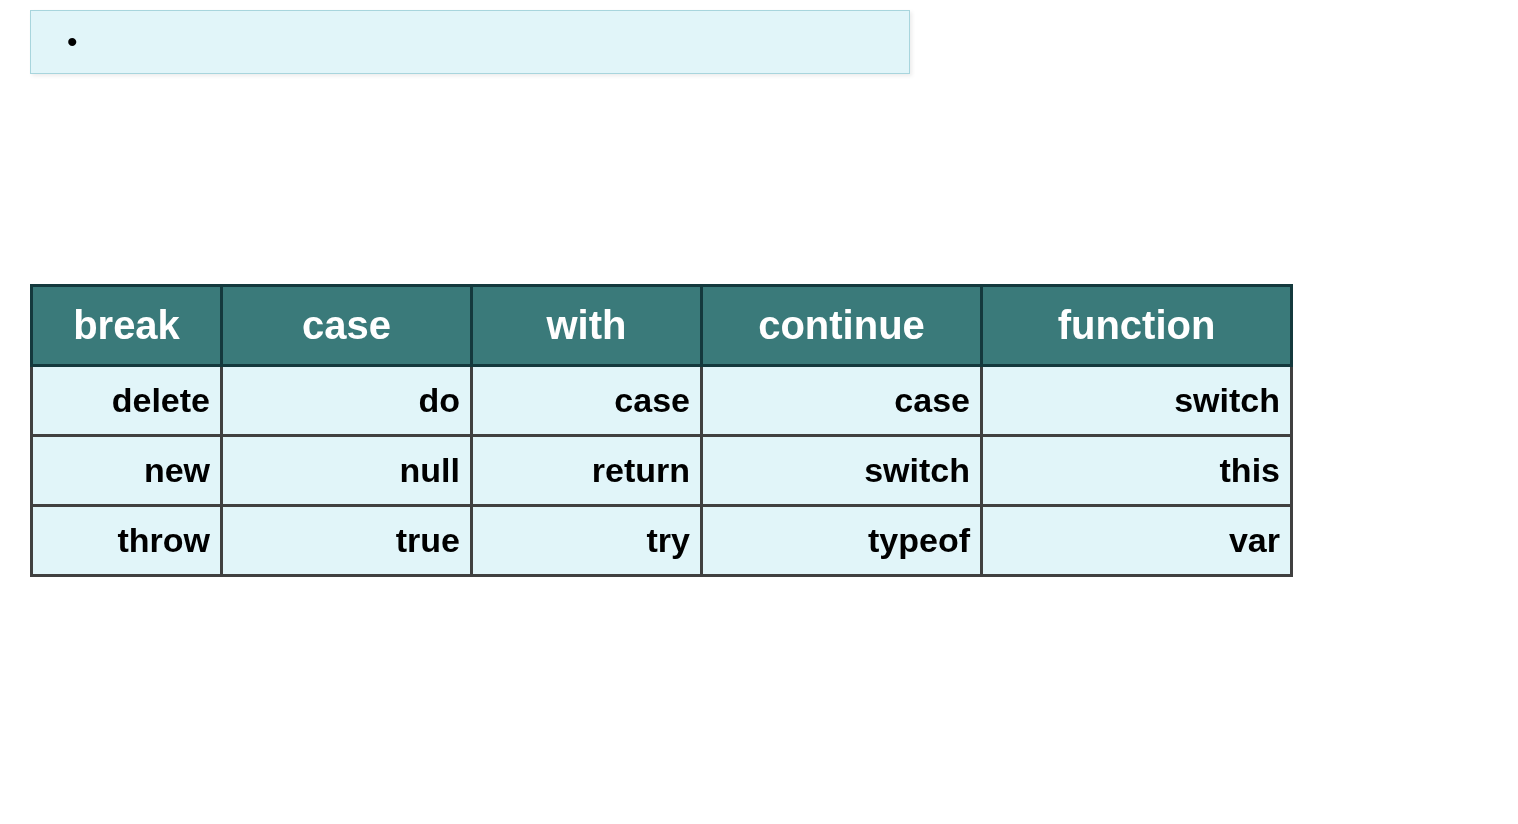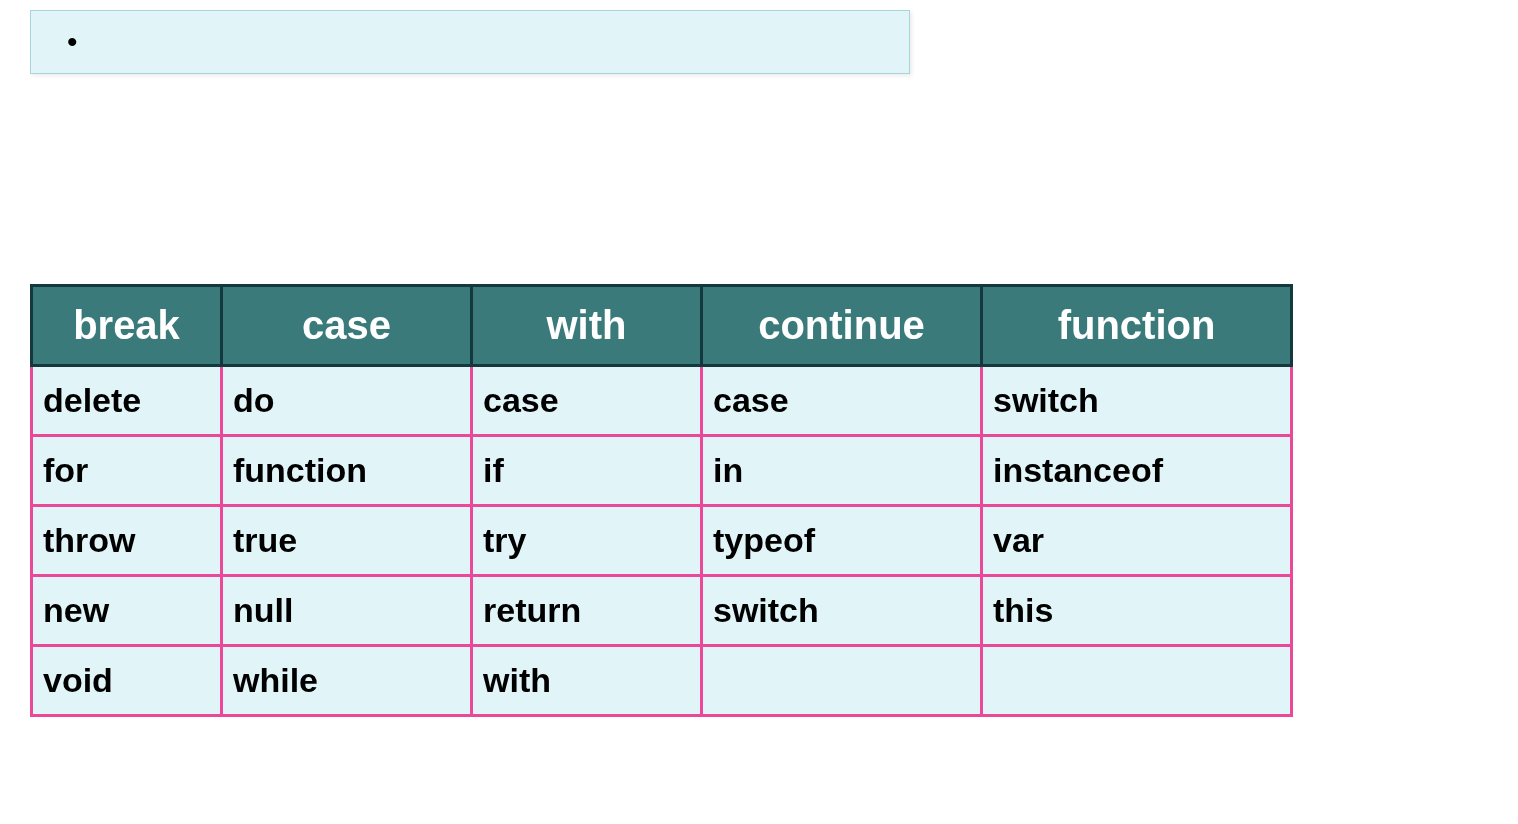--- a/index.html
+++ b/index.html
@@ -47,22 +47,22 @@
       padding: 16px 10px;
       border: 3px solid #14393d;
       text-align: center;
     }
     .keywords-table td {
       background: #e1f5f9;
       color: #000000;
       font-weight: bold;
       font-size: 34px;
       padding: 14px 10px;
-      border: 3px solid #ec4899;
-      text-align: left;
+      border: 3px solid #404040;
+      text-align: right;
     }
     .col1 { width: 190px; }
     .col2 { width: 250px; }
     .col3 { width: 230px; }
     .col4 { width: 280px; }
     .col5 { width: 310px; }
   </style>
 </head>
 <body>
 
@@ -91,41 +91,27 @@
   </thead>
   <tbody>
     <tr>
       <td>delete</td>
       <td>do</td>
       <td>case</td>
       <td>case</td>
       <td>switch</td>
     </tr>
     <tr>
-      <td>for</td>
-      <td>function</td>
-      <td>if</td>
-      <td>in</td>
-      <td>instanceof</td>
+      <td>new</td>
+      <td>null</td>
+      <td>return</td>
+      <td>switch</td>
+      <td>this</td>
     </tr>
     <tr>
       <td>throw</td>
       <td>true</td>
       <td>try</td>
       <td>typeof</td>
       <td>var</td>
     </tr>
-    <tr>
-      <td>new</td>
-      <td>null</td>
-      <td>return</td>
-      <td>switch</td>
-      <td>this</td>
-    </tr>
-    <tr>
-      <td>void</td>
-      <td>while</td>
-      <td>with</td>
-      <td></td>
-      <td></td>
-    </tr>
   </tbody>
 </table>
 
 </body></html>

